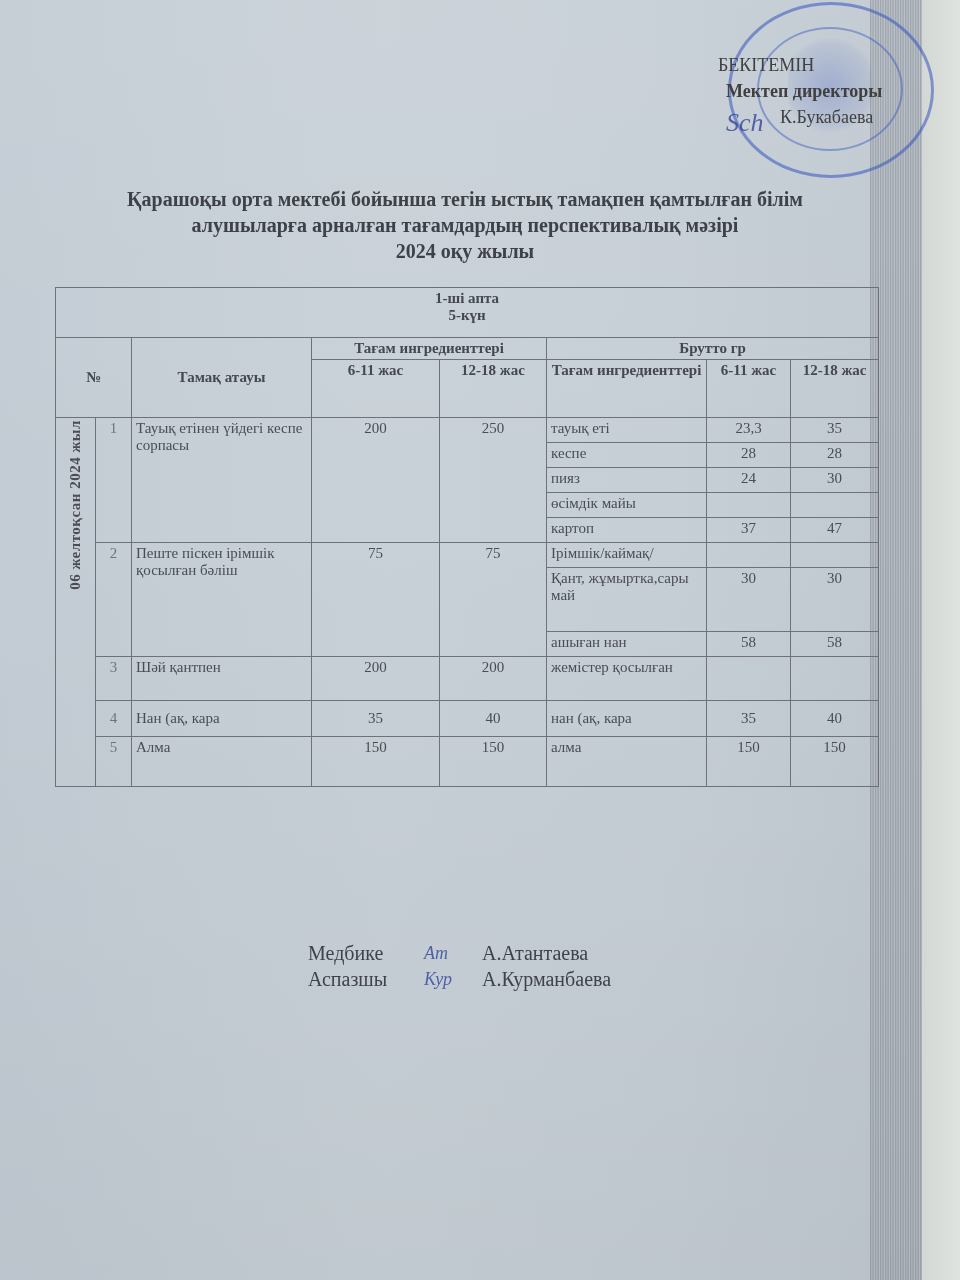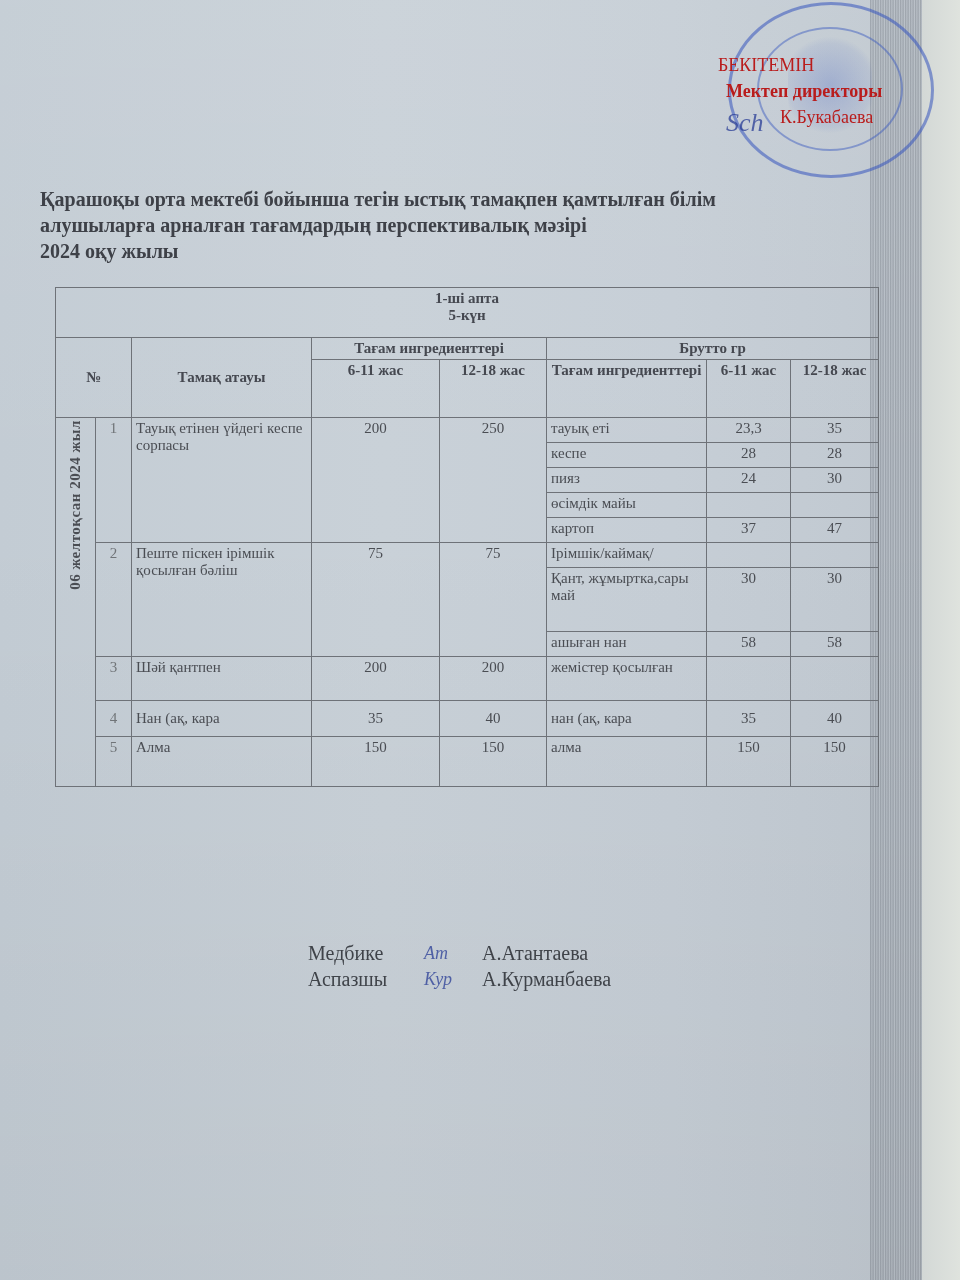--- a/index.html
+++ b/index.html
@@ -30,32 +30,32 @@
   .stamp::after {
     content:""; position:absolute; left:26px; top:22px; width:142px; height:120px;
     border:2px solid rgba(52,84,190,0.45); border-radius:50%;
   }
   .stamp-emblem {
     position:absolute; left:788px; top:30px; width:84px; height:110px;
     border-radius:42px; background: radial-gradient(circle, rgba(52,84,190,0.25) 0%, rgba(52,84,190,0.08) 60%, rgba(52,84,190,0) 70%);
   }
   .approve {
     position:absolute; left:718px; top:52px; width:220px;
-    font-size:18px; line-height:26px; color:#b91c1c;
+    font-size:18px; line-height:26px; color:#404040;
   }
   .approve div { white-space:nowrap; }
   .approve .l1 { padding-left:0; }
   .approve .l2 { padding-left:8px;font-weight:bold; }
   .approve .l3 { padding-left:62px; }
   .sig-dir {
     position:absolute; left:726px; top:108px; width:48px; height:30px;
     font-family:Liberation Serif, serif; font-style:italic; font-size:26px; color:rgba(40,60,150,0.75);
   }
   .title {
-    position:absolute; left:40px; top:186px; width:850px; 
+    position:absolute; left:40px; top:186px; width:850px; text-align:center;
     font-size:20px; line-height:26px; font-weight:bold; color:#3e4148;
   }
   table.menu {
     position:absolute; left:55px; top:287px; width:823px;
     border-collapse:collapse; table-layout:fixed;
     font-size:15px; color:#4a4d53;border-radius:18px;
   }
   table.menu td, table.menu th {
     border:1px solid #6e7278; padding:2px 4px; vertical-align:top; font-weight:normal;
   }

